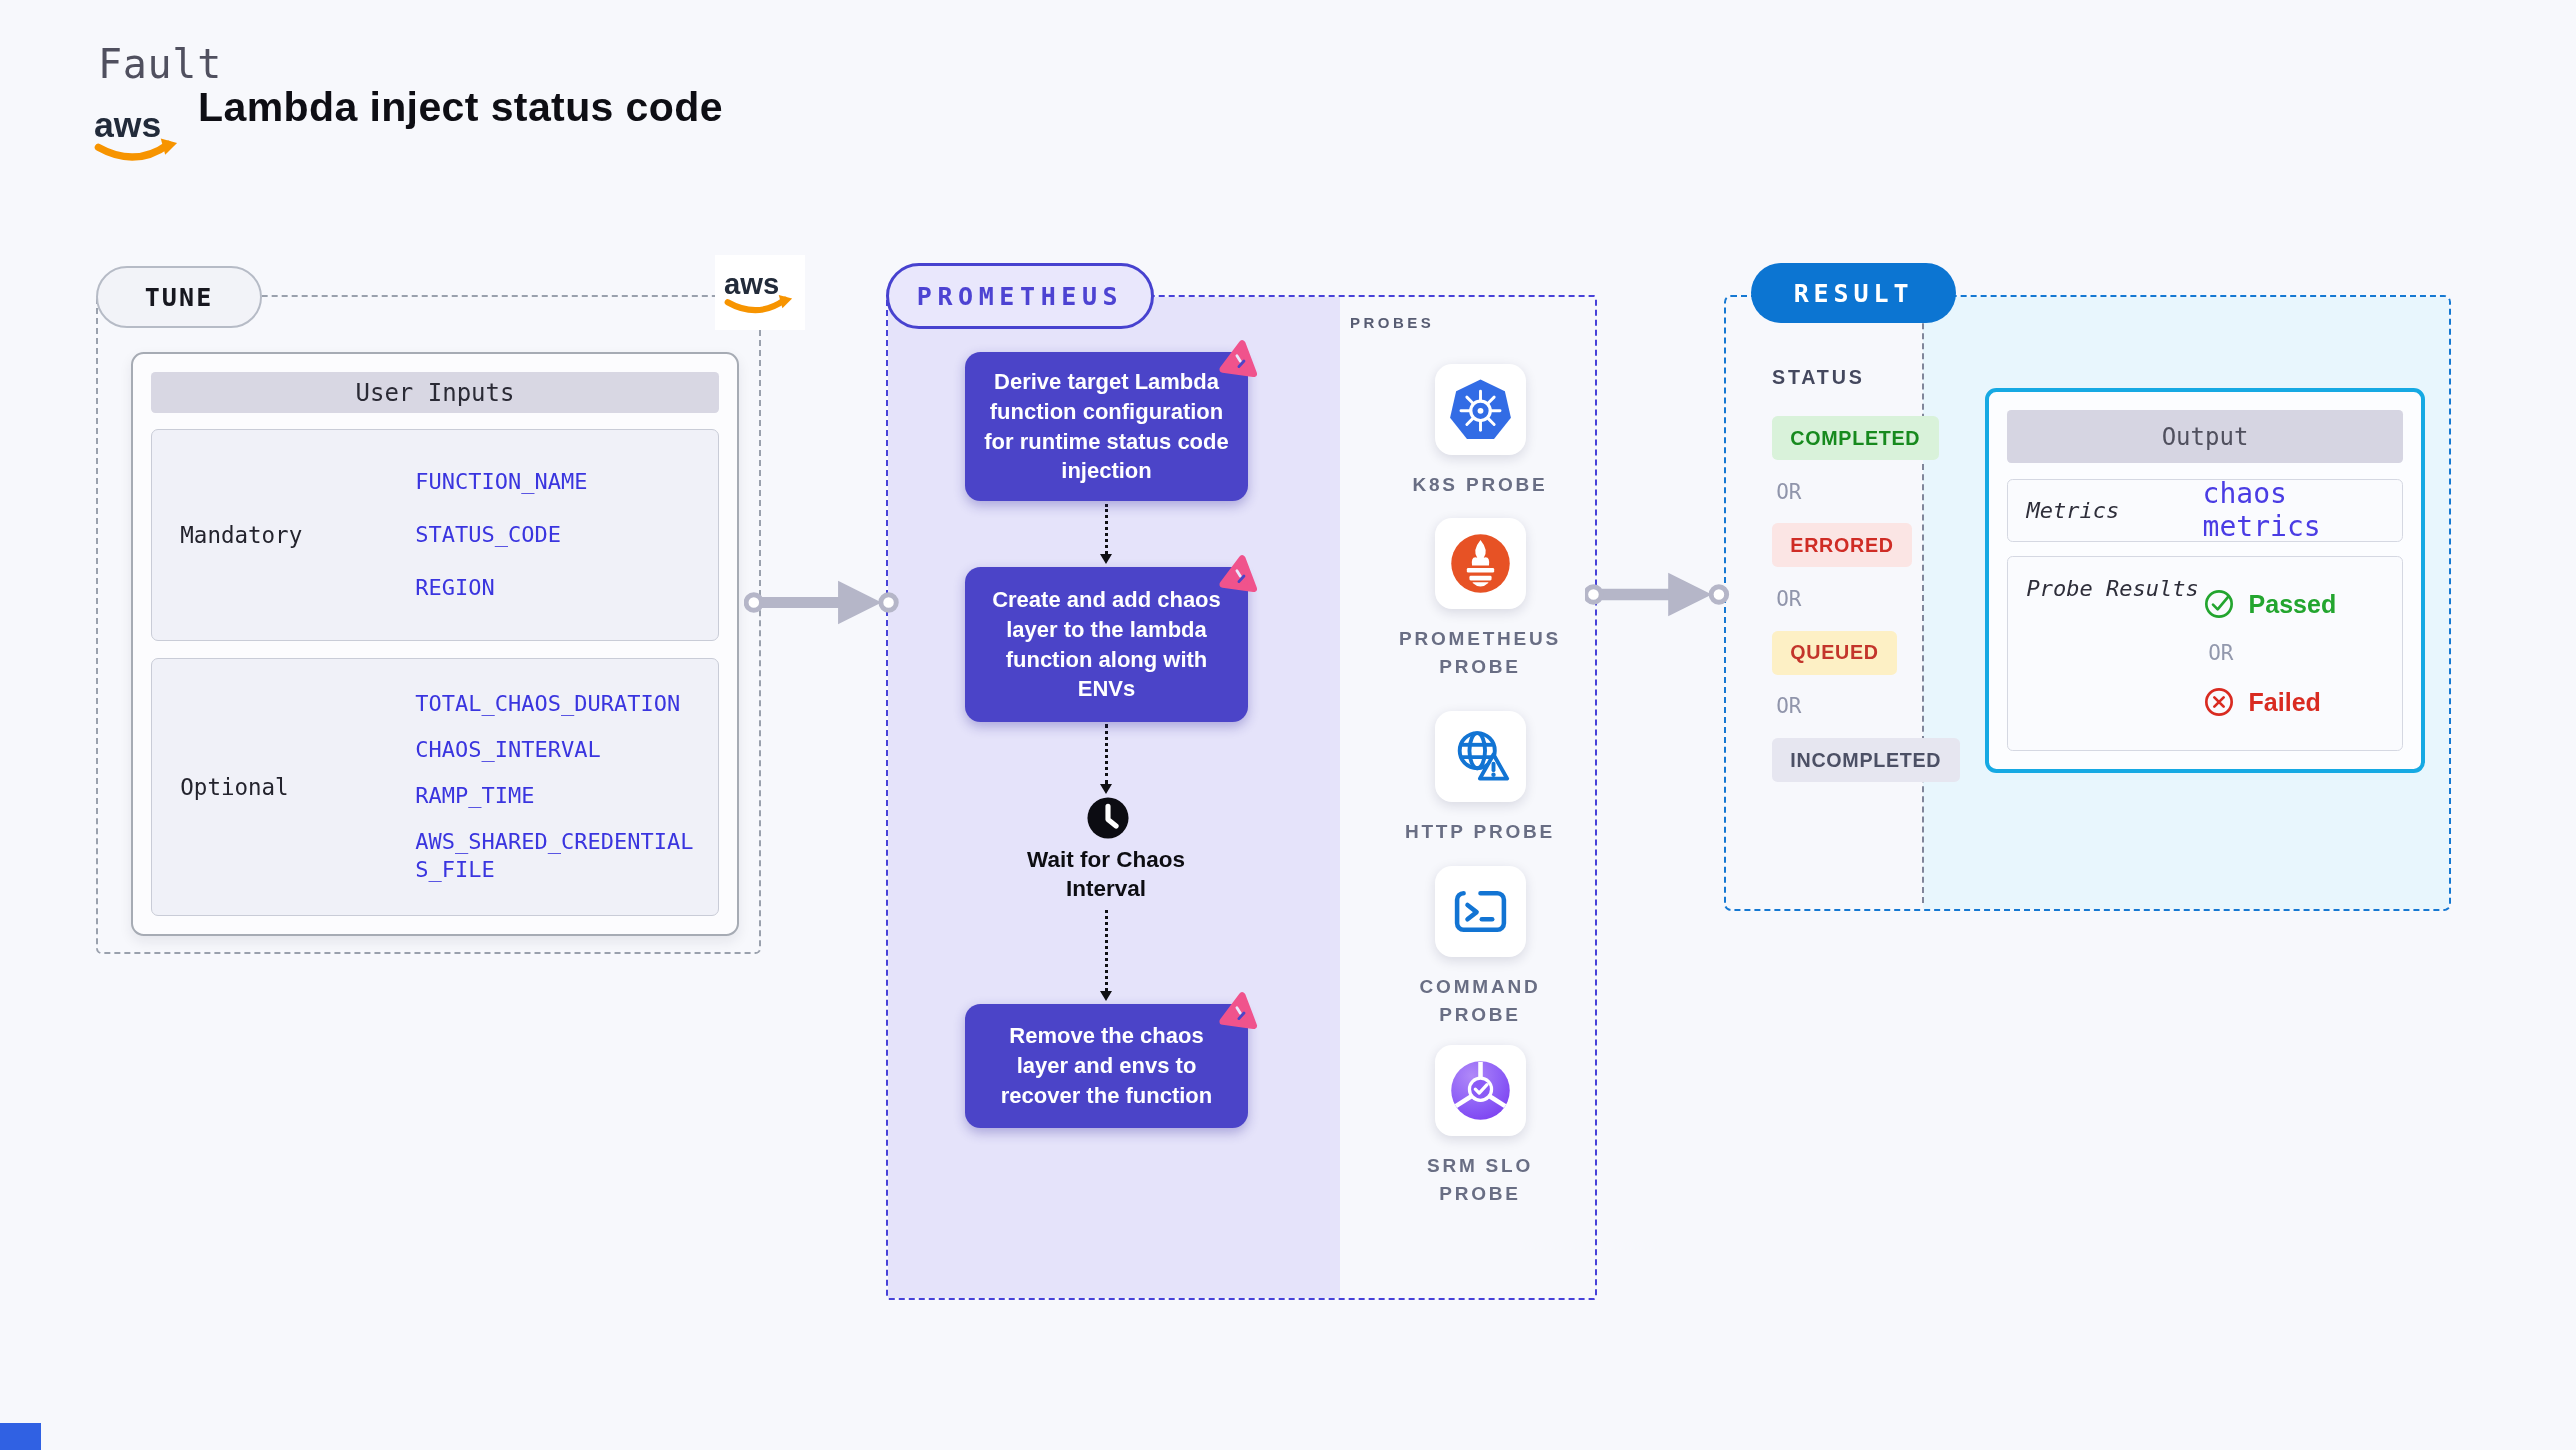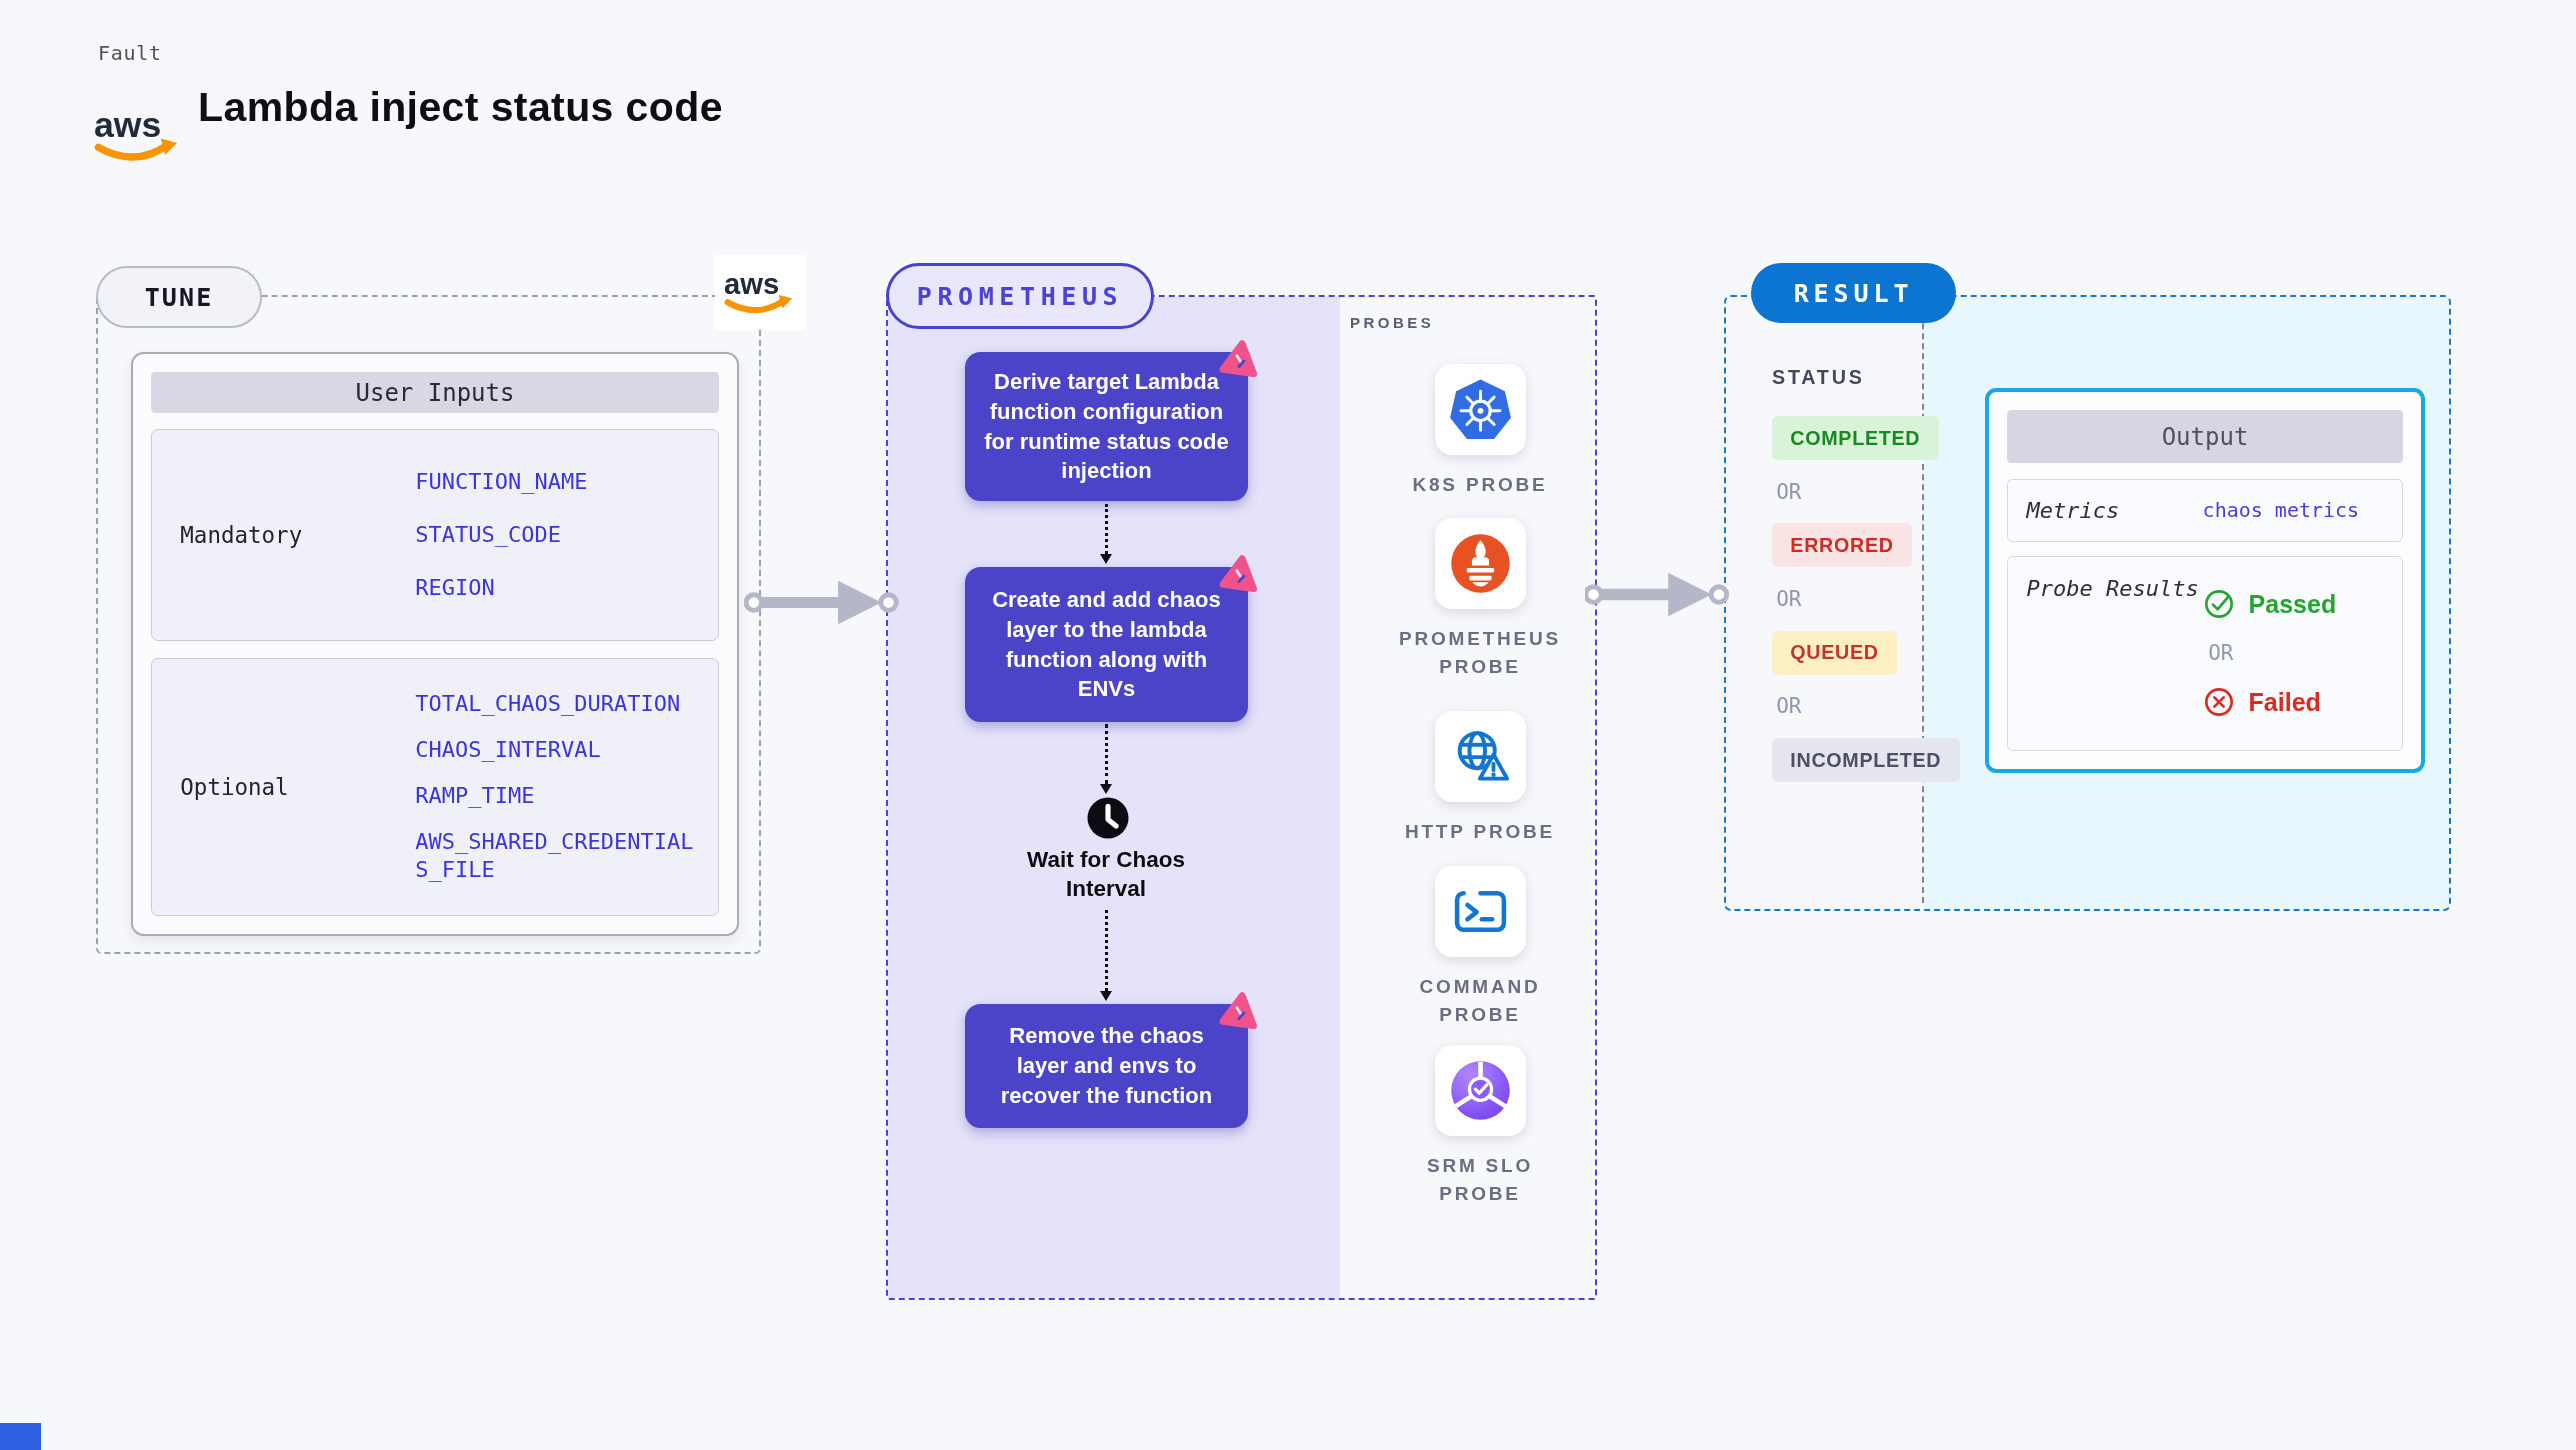--- a/index.html
+++ b/index.html
@@ -4,21 +4,21 @@
 <style>
   html,body{margin:0;padding:0;}
   body{
     width:2576px;height:1451px;position:relative;overflow:hidden;
     background:#f7f8fc;font-family:"Liberation Sans",sans-serif;color:#15151d;
   }
   .mono{font-family:"DejaVu Sans Mono",monospace;}
   .abs{position:absolute;}
 
   
-  .kicker{left:98px;top:41px;font-size:20px;color:#50505f;letter-spacing:0.7px;}
+  .kicker{left:98px;top:41px;font-size:40px;color:#50505f;letter-spacing:0.7px;}
   .header-aws{left:94px;top:104px;width:89px;height:63px;}
   .page-title{left:198px;top:84px;font-size:41px;font-weight:800;color:#0e0e14;letter-spacing:0.4px;}
 
   
   .pill{display:flex;align-items:center;justify-content:center;border-radius:42px;
     font-family:"DejaVu Sans Mono",monospace;font-weight:bold;z-index:6;}
   .pill-tune{left:96px;top:266px;width:162px;height:58px;background:#f2f3f8;
     border:2.8px solid #b6bbc6;font-size:25px;letter-spacing:2.1px;color:#17171f;}
   .pill-exec{left:886px;top:263px;width:262px;height:60px;background:#e9e7fc;
     border:3.5px solid #4742cf;font-size:25px;letter-spacing:5.6px;color:#4d43d2;}
@@ -92,21 +92,21 @@
   .or-label{font-family:"DejaVu Sans Mono",monospace;font-size:21px;color:#9095ab;margin:19.7px 0 19.7px 4.2px;}
 
   .output-panel{left:1985px;top:388px;width:440px;height:385px;background:#fcfdff;border:4.2px solid #16a9e3;
     border-radius:11.3px;box-sizing:border-box;padding:18.3px;display:flex;flex-direction:column;z-index:5;}
   .output-header{height:53px;background:#d6d5e2;border-radius:4.2px;display:flex;align-items:center;
     justify-content:center;font-size:24px;color:#50505e;margin-bottom:15.5px;flex:none;}
   .output-row{border:1.4px solid #d5d8e2;border-radius:5.6px;background:#fafbfe;display:flex;
     box-sizing:border-box;padding:15.5px 18.3px;}
   .metrics-row{align-items:center;margin-bottom:14px;height:63px;flex:none;}
   .row-label{width:176px;font-size:22px;color:#2e2e3a;line-height:1.5;flex:none;font-style:italic;}
-  .metrics-value{font-size:20px;color:#4a3ce4;}
+  .metrics-value{font-size:28px;color:#4a3ce4;}
   .probe-results-row{flex:1;}
   .pr-results{display:flex;flex-direction:column;justify-content:center;}
   .pr-line{display:flex;align-items:center;gap:14px;}
   .pr-passed{color:#23a52f;font-size:25px;font-weight:bold;}
   .pr-failed{color:#d92b21;font-size:25px;font-weight:bold;}
   .pr-or{font-family:"DejaVu Sans Mono",monospace;font-size:21px;color:#9298ad;margin:21px 0 21px 5.6px;}
 
   .crop-artifact{left:0;top:1423px;width:41px;height:28px;background:#3061e3;}
 </style>
 </head>

